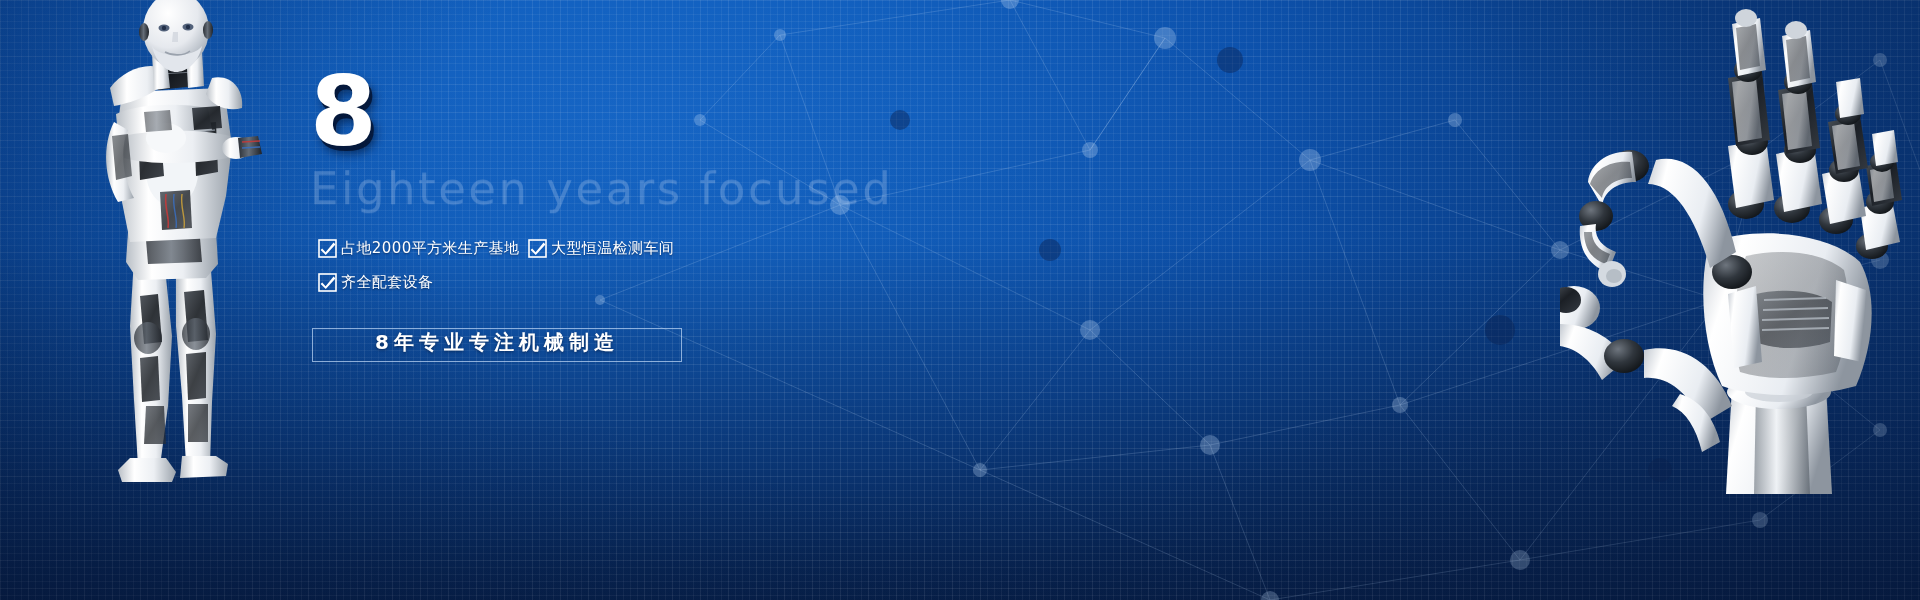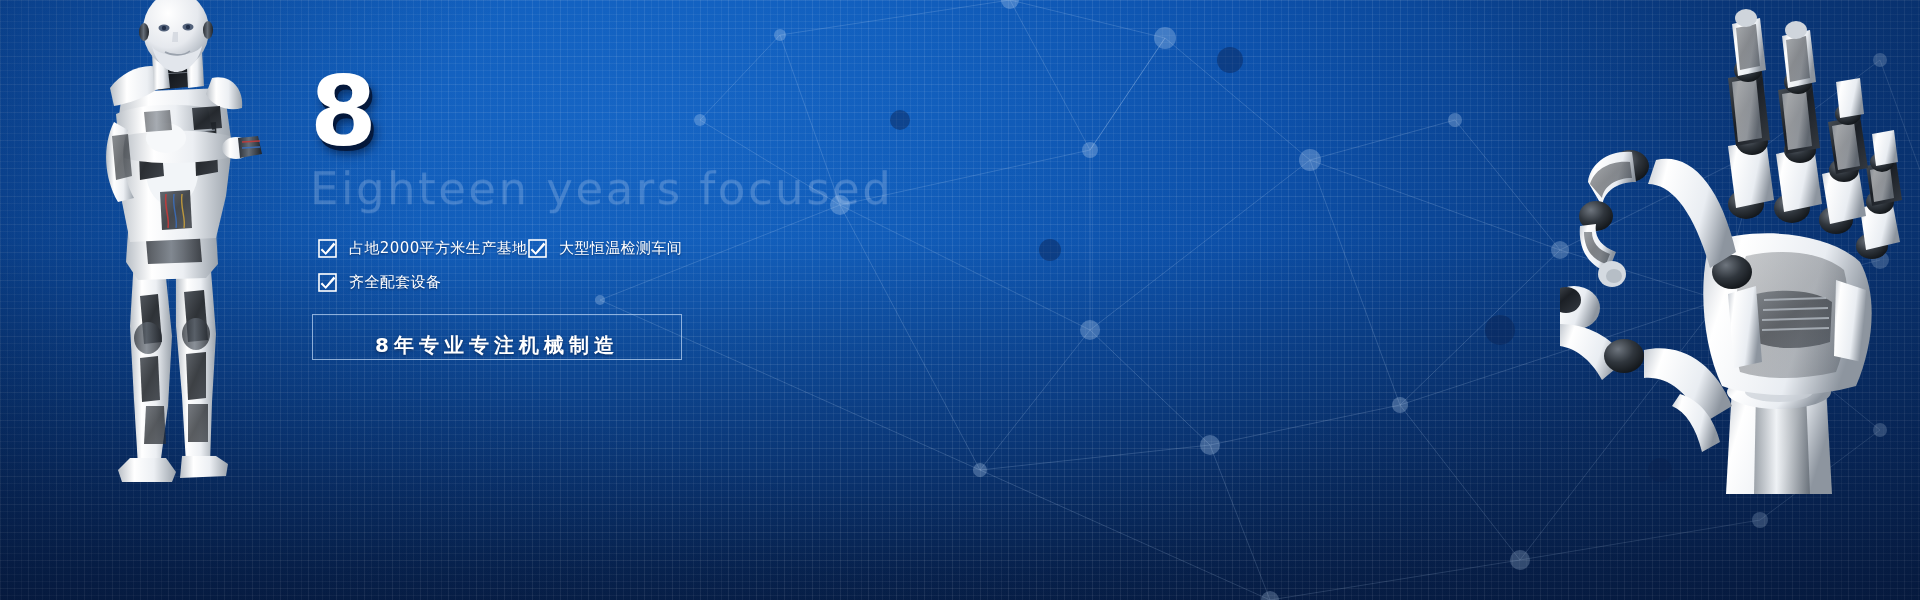--- a/index.html
+++ b/index.html
@@ -69,33 +69,33 @@
     color:rgba(190,215,245,0.22);
     text-shadow:0 1px 0 rgba(255,255,255,0.05);
     white-space:nowrap;
   }
 
   .features{
     margin-top:24px; margin-left:8px;
     display:grid; grid-template-columns:210px auto;
     row-gap:15px; column-gap:0;
   }
-  .feat{ display:flex; align-items:center; gap:12px; }
+  .feat{ display:flex; align-items:center; gap:4px; }
   .chk{ width:19px; height:19px; flex:0 0 19px; position:relative; }
   .chk svg{ display:block; width:19px; height:19px; }
   .feat-label{
     font-size:15px; color:#ffffff; letter-spacing:.4px; white-space:nowrap;
     text-shadow:0 1px 2px rgba(3,16,44,.5);
   }
 
   .slogan-box{
-    margin-top:22px; margin-left:2px;
-    width:370px; height:46px;
+    margin-top:36px; margin-left:2px;
+    width:370px; height:34px;
     border:1px solid rgba(190,215,245,0.72);
-    display:flex; align-items:flex-end; justify-content:center;
+    display:flex; align-items:flex-start; justify-content:center;
   }
   .slogan-box span{
     font-size:20px; font-weight:bold; color:#ffffff; letter-spacing:5px;
     text-shadow:0 1px 3px rgba(3,16,44,.55);
   }
 
   
   .android{ position:absolute; left:60px; top:-4px; width:230px; height:490px; }
   .hand{ position:absolute; left:1560px; top:-6px; width:380px; height:500px; }
 </style>

